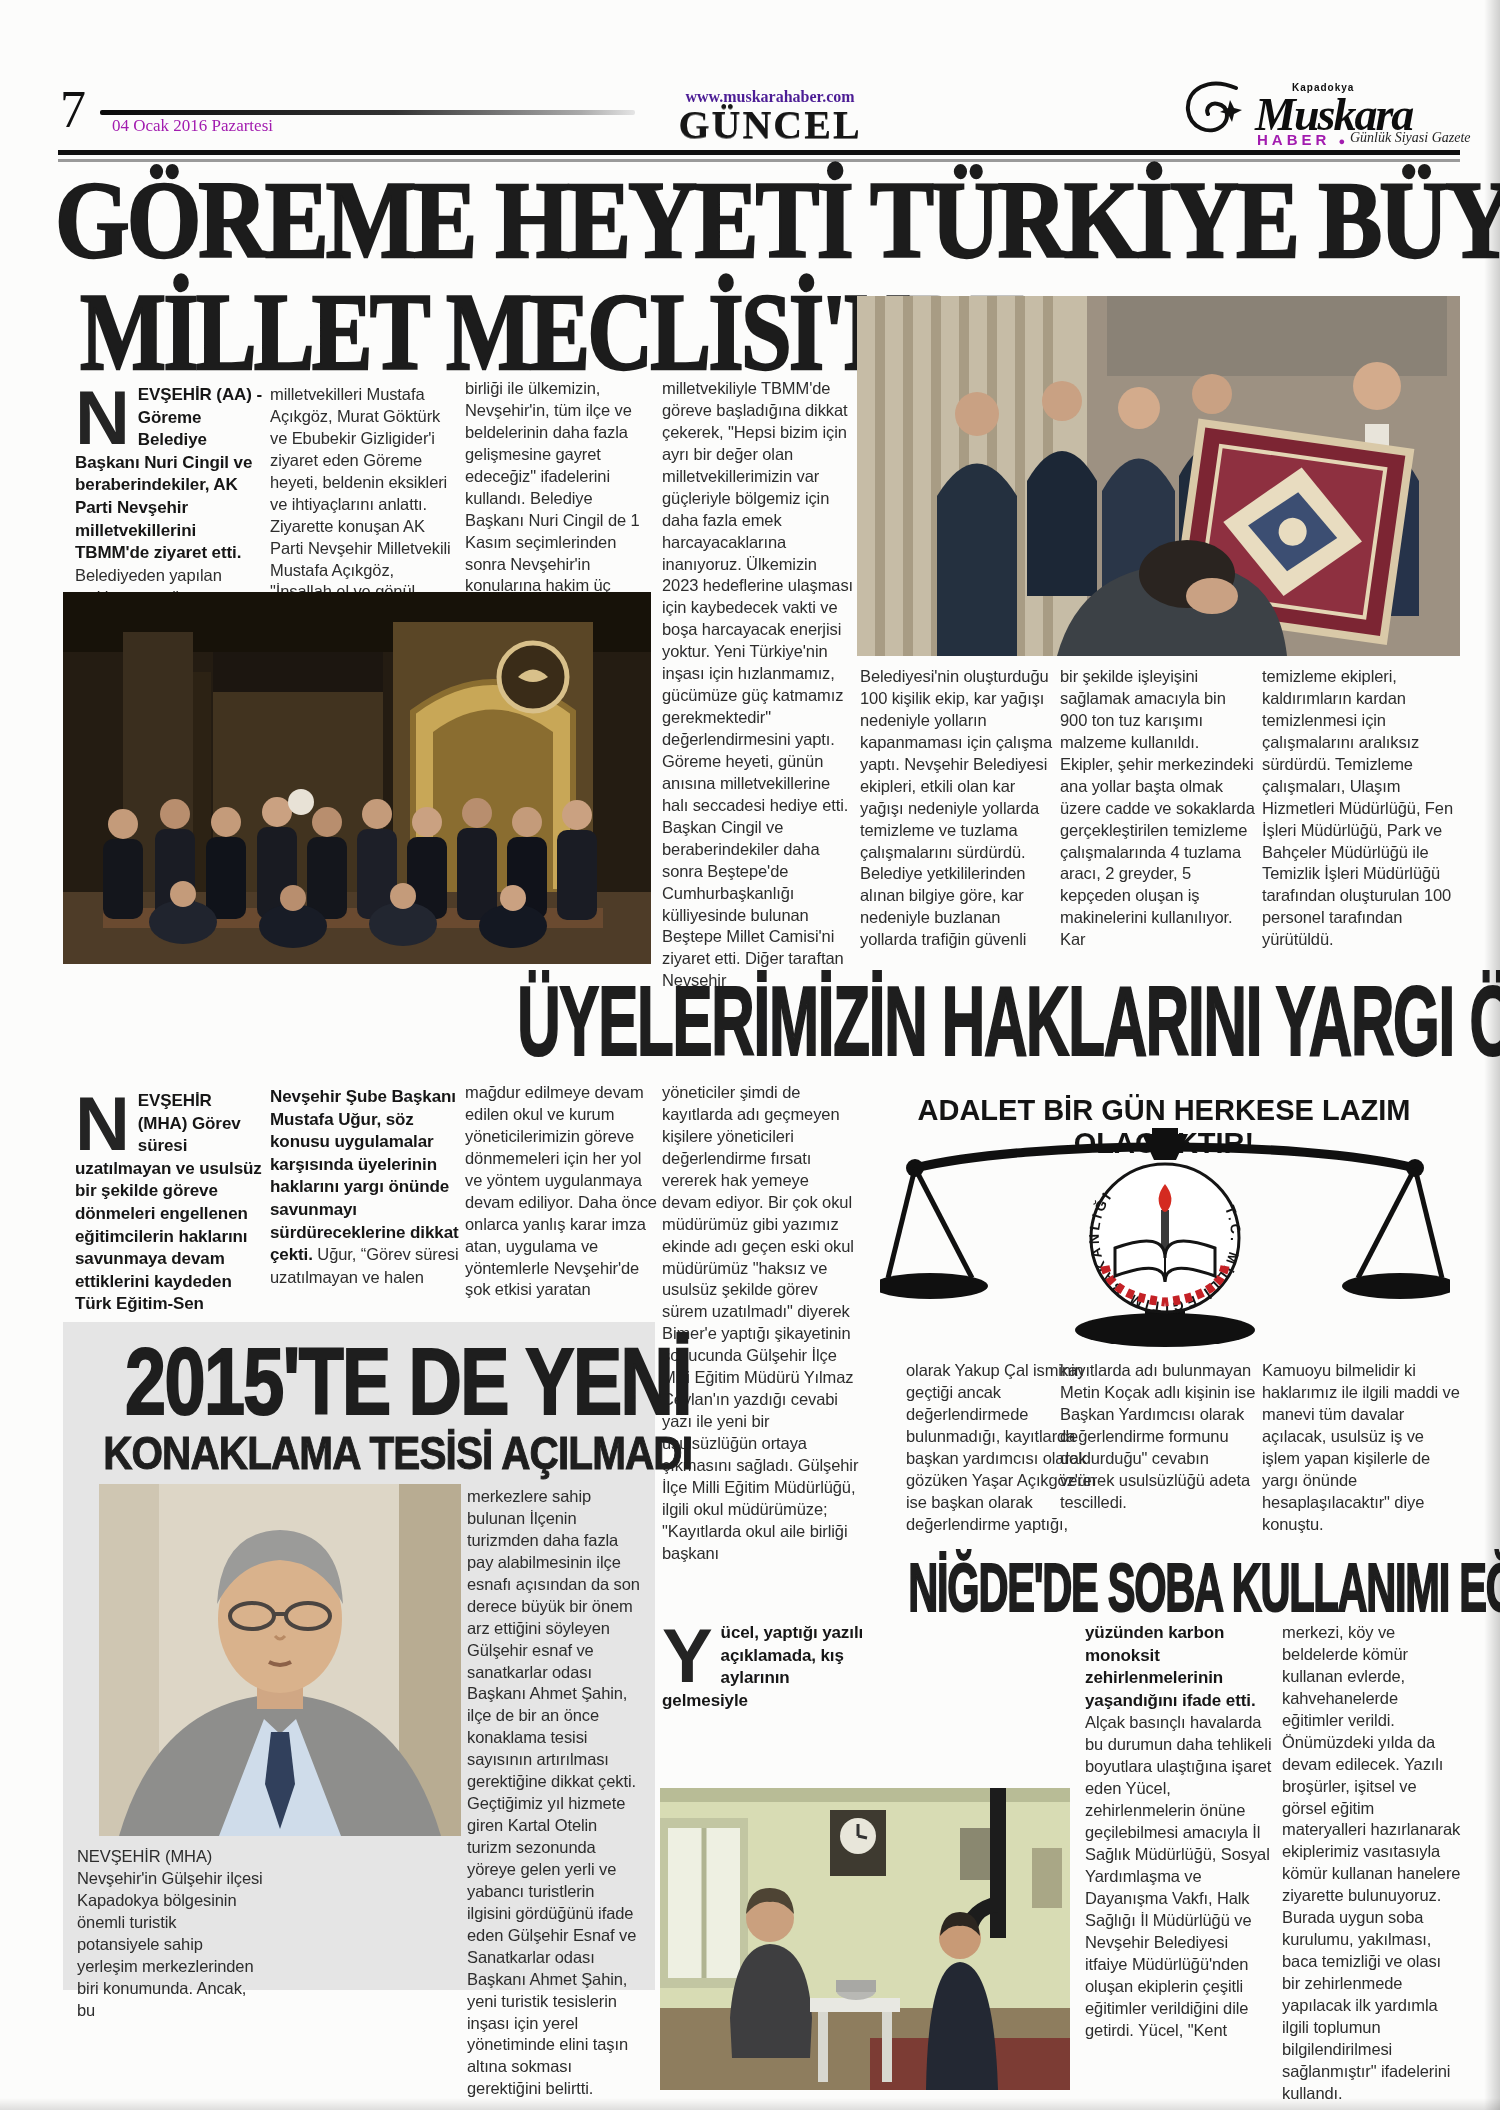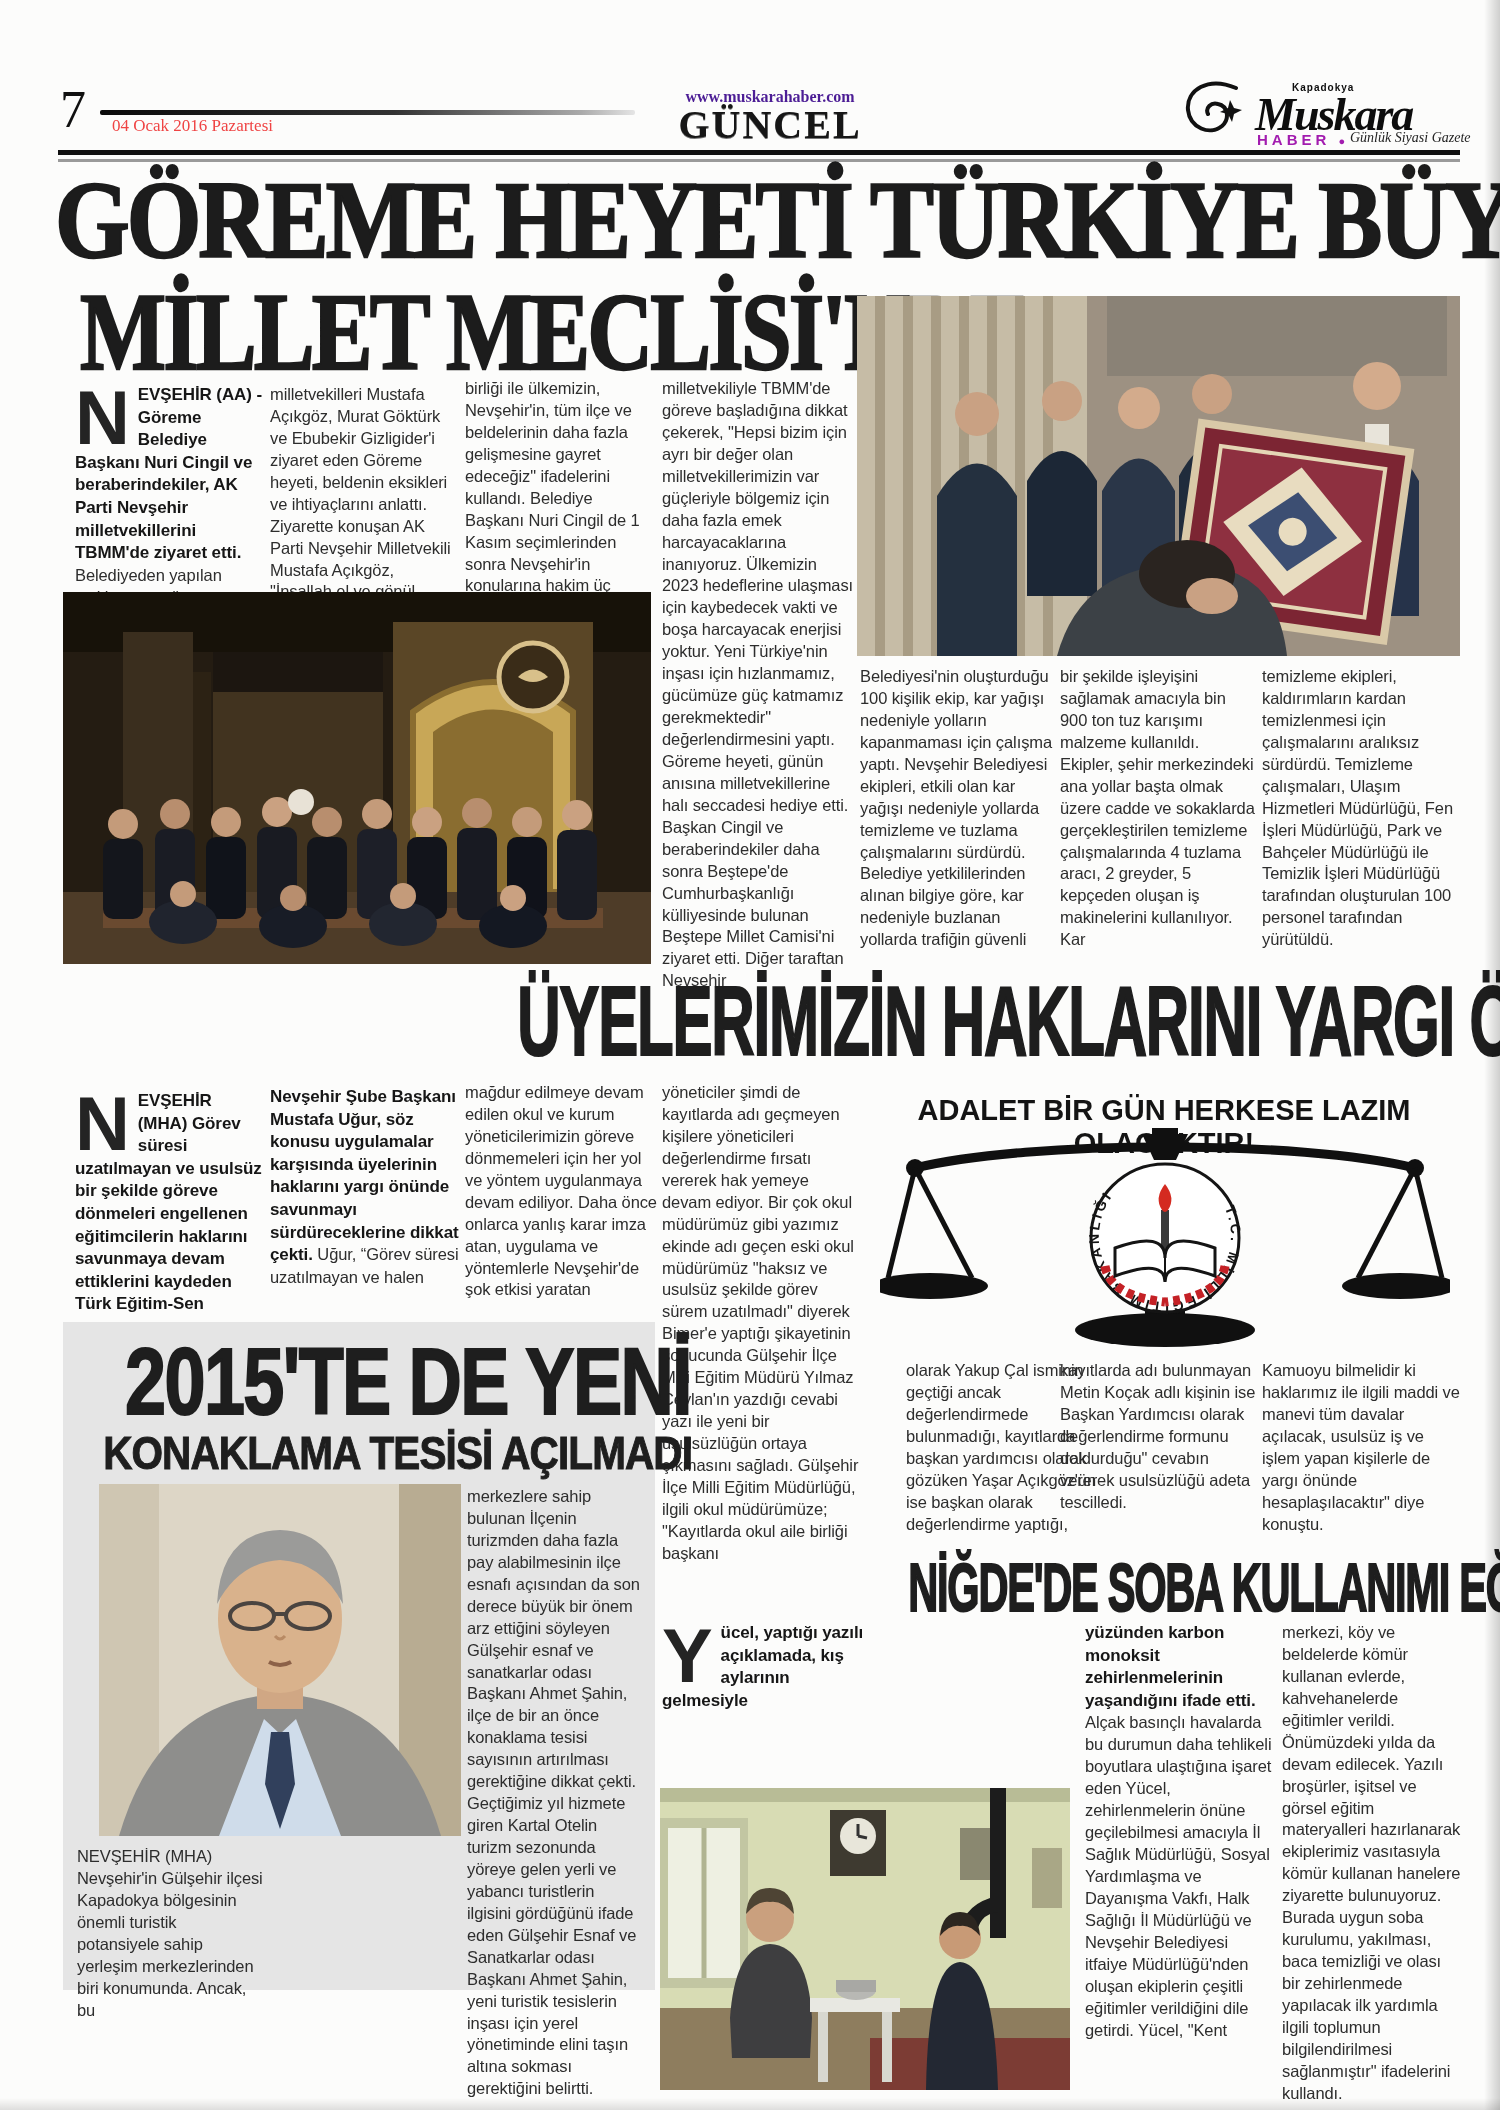--- a/index.html
+++ b/index.html
@@ -5,21 +5,21 @@
   html,body{margin:0;padding:0;background:#c9c9c5;}
   #page{position:relative;width:1500px;height:2110px;background:#fcfcfb;margin:0 auto;overflow:hidden;
         font-family:"Liberation Sans",sans-serif;color:#2b2b2b;}
   #page::after{content:"";position:absolute;right:0;top:0;width:16px;height:100%;
         background:linear-gradient(90deg,rgba(0,0,0,0),rgba(0,0,0,.18));pointer-events:none;}
   #page::before{content:"";position:absolute;left:0;bottom:0;width:100%;height:12px;
         background:linear-gradient(180deg,rgba(0,0,0,0),rgba(0,0,0,.12));pointer-events:none;}
   .abs{position:absolute;}
   
   .pgnum{font-family:"Liberation Serif",serif;font-size:52px;color:#101010;line-height:1;}
-  .pgdate{font-family:"Liberation Serif",serif;font-size:17px;color:#ef4444;}
+  .pgdate{font-family:"Liberation Serif",serif;font-size:17px;color:#a21caf;}
   .hrule1{background:linear-gradient(90deg,#0a0a0a 0%,#333 55%,#aaa 90%,#e5e5e5 100%);height:5px;border-radius:2px;}
   .site{font-family:"Liberation Serif",serif;font-size:16px;font-weight:bold;color:#4c1d95;text-align:center;}
   .guncel{font-family:"Liberation Serif",serif;font-size:40px;font-weight:bold;letter-spacing:2px;
           color:#161616;text-align:center;line-height:1;text-shadow:0 1px 0 #777;}
   .brandname{font-family:"Liberation Serif",serif;font-weight:bold;font-style:italic;
           font-size:46px;letter-spacing:-2px;color:#0d0d0d;line-height:1;}
   .brandregion{font-size:10px;font-weight:bold;color:#0d0d0d;letter-spacing:1px;}
   .brandsub{font-size:15px;font-weight:bold;letter-spacing:4px;color:#a21caf;}
   .brandtag{font-family:"Liberation Serif",serif;font-style:italic;font-size:14px;color:#222;}
   .blackbar{background:#101010;height:5px;}

